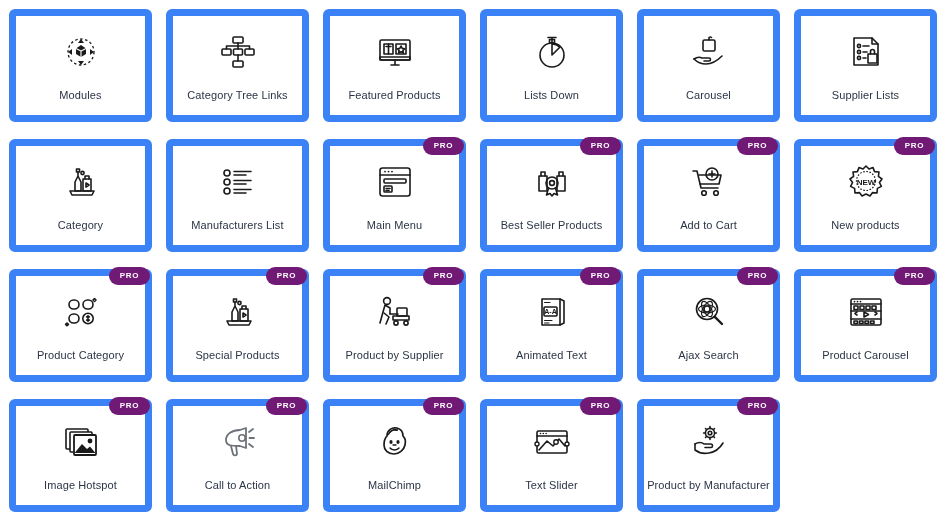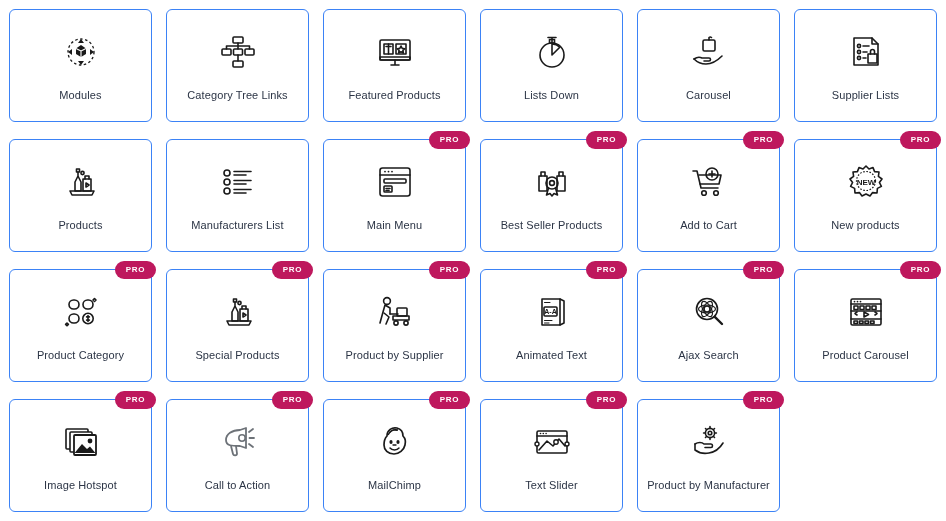--- a/index.html
+++ b/index.html
@@ -14,21 +14,21 @@
     display: grid;
     grid-template-columns: repeat(6, 143px);
     grid-auto-rows: 113px;
     column-gap: 14px;
     row-gap: 17px;
     padding: 9px;
   }
   .card {
     position: relative;
     background: #ffffff;
-    border: 1px solid #3b82f6;
+    border: 7px solid #3b82f6;
     border-radius: 6px;
     display: flex;
     flex-direction: column;
     align-items: center;
     justify-content: center;
     cursor: pointer;
     overflow: visible;
   }
   .icon-wrap {
     width: 46px; height: 46px;
@@ -42,21 +42,21 @@
     color: #2b3445;
     text-align: center;
     padding: 0 4px;
     letter-spacing: 0.1px;
     white-space: nowrap;
   }
   .pro-badge {
     position: absolute;
     top: -9px;
     right: -5px;
-    background: #be185d;
+    background: #701a75;
     color: #ffffff;
     font-size: 8px;
     font-weight: bold;
     letter-spacing: 0.6px;
     padding: 4px 11px 4px 11px;
     border-radius: 11px;
     line-height: 10px;
     text-transform: uppercase;
   }
 </style>
@@ -149,21 +149,21 @@
         <svg width="40" height="40" viewBox="0 0 40 40">
     <path d="M17 10 L17 14 L14 20 L14 29 L20 29 L20 20 L17 14" fill="none" stroke="#1a1a1a" stroke-width="1.6" stroke-linecap="round" stroke-linejoin="round"></path>
     <path d="M15.5 7 L18.5 7 L18.5 10 L15.5 10 Z" fill="none" stroke="#1a1a1a" stroke-width="1.6" stroke-linecap="round" stroke-linejoin="round"></path>
     <path d="M22 17 L30 17 L30 29 L22 29 Z" fill="none" stroke="#1a1a1a" stroke-width="1.6" stroke-linecap="round" stroke-linejoin="round"></path>
     <path d="M24 17 L24 14 L28 14 L28 17" fill="none" stroke="#1a1a1a" stroke-width="1.6" stroke-linecap="round" stroke-linejoin="round"></path>
     <path d="M25 21 L28 23 L25 25 Z" fill="none" stroke="#1a1a1a" stroke-width="1.6" stroke-linecap="round" stroke-linejoin="round"></path>
     <path d="M9 29 L33 29 L31 33 L11 33 Z" fill="none" stroke="#1a1a1a" stroke-width="1.6" stroke-linecap="round" stroke-linejoin="round"></path>
     <circle cx="21.5" cy="11" r="1.6" fill="none" stroke="#1a1a1a" stroke-width="1.6" stroke-linecap="round" stroke-linejoin="round"></circle>
   </svg>
       </div>
-      <div class="card-label">Products</div>
+      <div class="card-label">Category</div>
     </div>
     <div class="card">
       <div class="icon-wrap">
         <svg width="40" height="40" viewBox="0 0 40 40">
     <circle cx="9" cy="11" r="3" fill="none" stroke="#1a1a1a" stroke-width="1.6" stroke-linecap="round" stroke-linejoin="round"></circle>
           <path d="M16 9.5 L33 9.5 M16 13 L28 13" fill="none" stroke="#1a1a1a" stroke-width="1.6" stroke-linecap="round" stroke-linejoin="round"></path>
     <circle cx="9" cy="20" r="3" fill="none" stroke="#1a1a1a" stroke-width="1.6" stroke-linecap="round" stroke-linejoin="round"></circle>
           <path d="M16 18.5 L33 18.5 M16 22 L28 22" fill="none" stroke="#1a1a1a" stroke-width="1.6" stroke-linecap="round" stroke-linejoin="round"></path>
     <circle cx="9" cy="29" r="3" fill="none" stroke="#1a1a1a" stroke-width="1.6" stroke-linecap="round" stroke-linejoin="round"></circle>
           <path d="M16 27.5 L33 27.5 M16 31 L28 31" fill="none" stroke="#1a1a1a" stroke-width="1.6" stroke-linecap="round" stroke-linejoin="round"></path>

